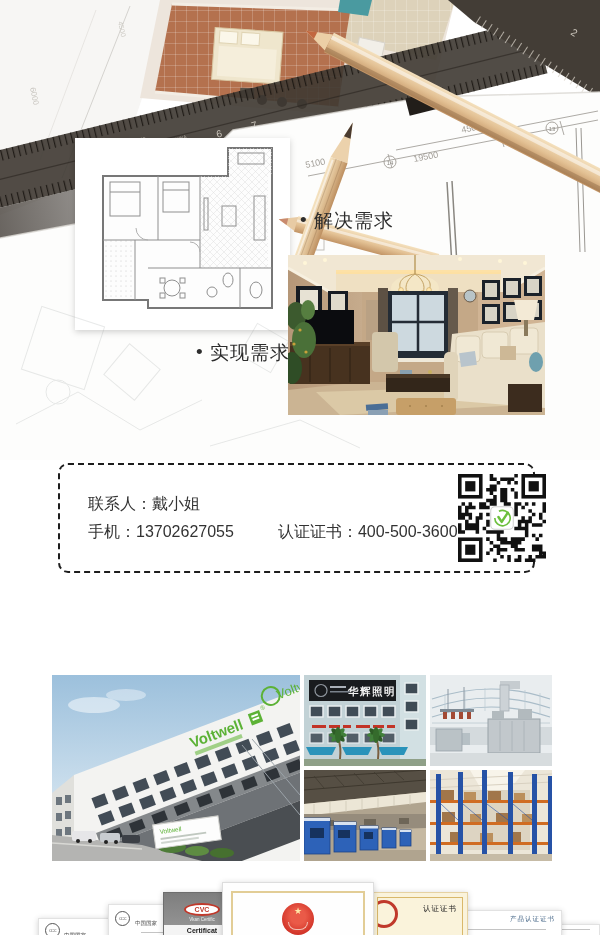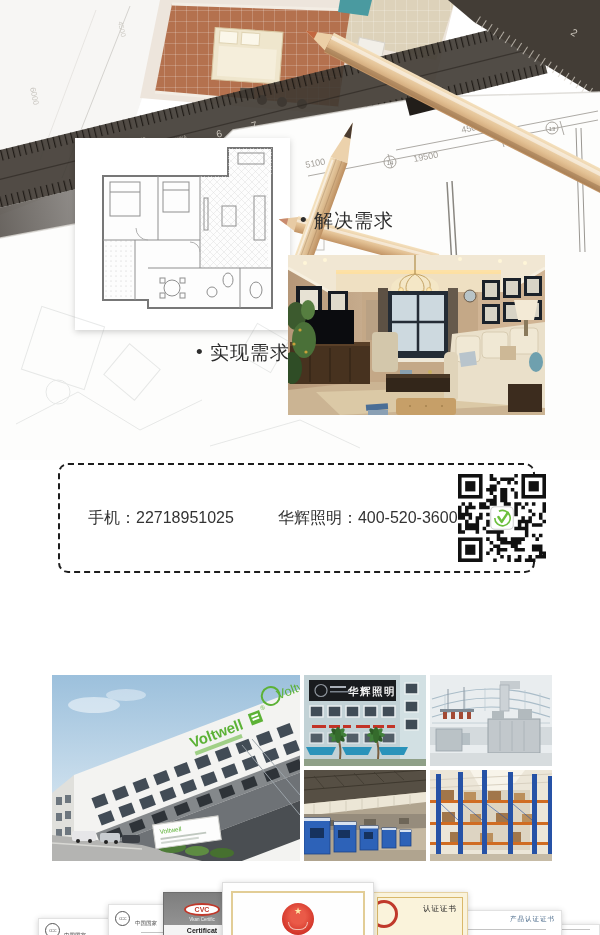--- a/index.html
+++ b/index.html
@@ -327,21 +327,22 @@
     </g>
 
     <text x="300" y="226" font-size="19" fill="#2d2d2d">•</text>
     <text x="314" y="227" font-size="19" font-weight="500" fill="#2d2d2d" letter-spacing="1">解决需求</text>
     <text x="196" y="358" font-size="19" fill="#2d2d2d">•</text>
     <text x="210" y="359" font-size="19" font-weight="500" fill="#2d2d2d" letter-spacing="1">实现需求</text>
   </svg>
 
   <div class="contact-box">
     <div class="contact-lines">
-      <div><span>手机：</span><span>22718951025</span><span class="gap"></span><span>华辉照明：</span><span>400-520-3600</span></div>
+      <div><span>联系人：</span><span>戴小姐</span></div>
+      <div><span>手机：</span><span>13702627055</span><span class="gap"></span><span>认证证书：</span><span>400-500-3600</span></div>
     </div>
     <div class="qr-wrap">
       <svg viewBox="0 0 86 86">
         <rect width="86" height="86" fill="#fff"></rect>
         <g>
           <rect x="0" y="0" width="24" height="24" fill="#111"></rect>
             <rect x="3.5" y="3.5" width="17" height="17" fill="#fff"></rect>
             <rect x="7" y="7" width="10" height="10" fill="#111"></rect>
           <rect x="62" y="0" width="24" height="24" fill="#111"></rect>
             <rect x="65.5" y="3.5" width="17" height="17" fill="#fff"></rect>

